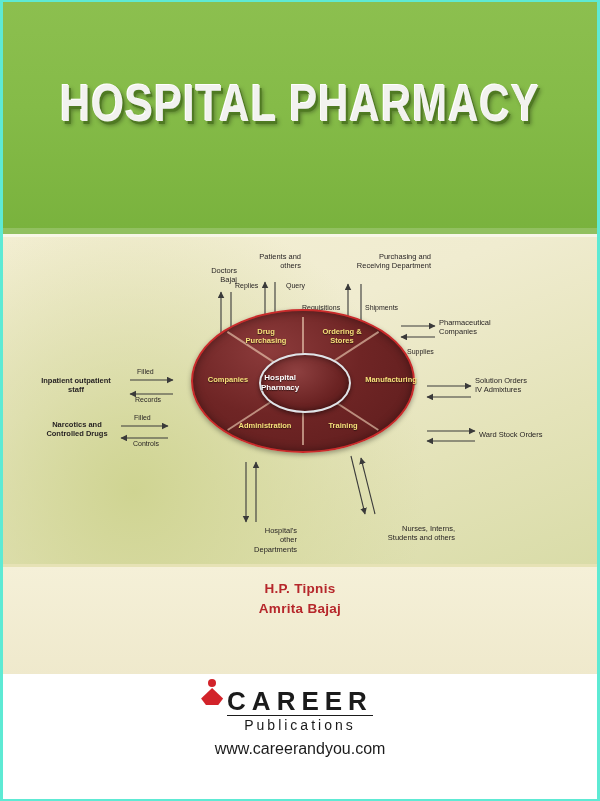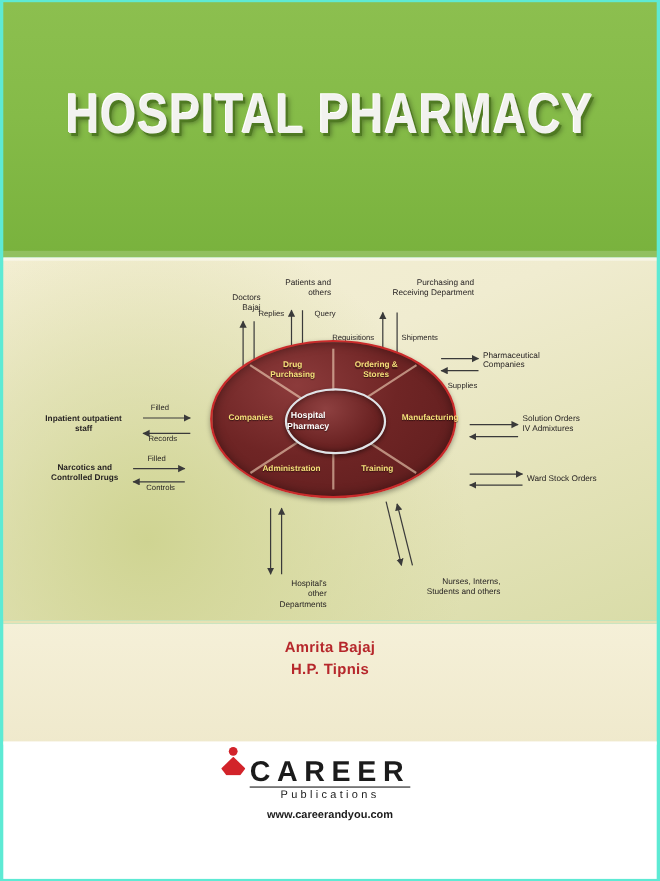--- a/index.html
+++ b/index.html
@@ -189,33 +189,32 @@
     display: inline-block;
   }
   .pub-name {
     font-size: 26px;
     font-weight: bold;
     letter-spacing: 6px;
     color: #1b1b1b;
     line-height: 1;
   }
   .pub-sub {
-    font-size: 10px;
+    font-size: 14px;
     letter-spacing: 3px;
     color: #1b1b1b;
     border-top: 1.5px solid #1b1b1b;
     padding-top: 1px;
     margin-top: 1px;
     text-align: center;
   }
   .pub-url {
-    font-size: 10px;
+    font-size: 16px;
     color: #1b1b1b;
     margin-top: 6px;
-    font-weight: bold;
   }
   .logo-person {
     position: absolute;
     left: -26px; top: -9px;
     width: 22px; height: 26px;
   }
   .logo-head {
     position: absolute;
     left: 7px; top: 0;
     width: 8px; height: 8px;
@@ -331,22 +330,22 @@
         <div class="wheel-hub">
           <div class="hub-text">Hospital
 Pharmacy</div>
         </div>
       </div>
     </div>
   </div>
 
   <div class="authors-band">
     <div class="authors">
+      <div class="author">H.P. Tipnis</div>
       <div class="author">Amrita Bajaj</div>
-      <div class="author">H.P. Tipnis</div>
     </div>
   </div>
 
   <div class="bottom">
     <div class="pub">
       <div class="pub-logo-row">
         <div class="logo-person">
           <div class="logo-head"></div>
           <div class="logo-body"></div>
         </div>

